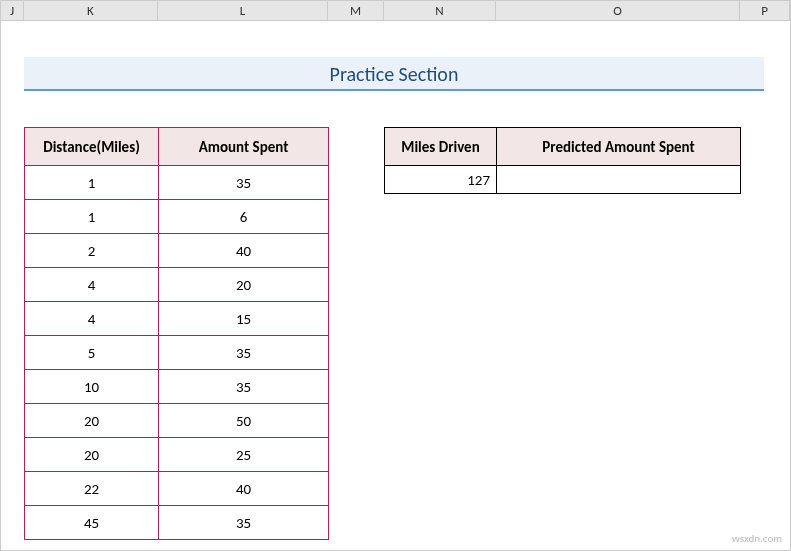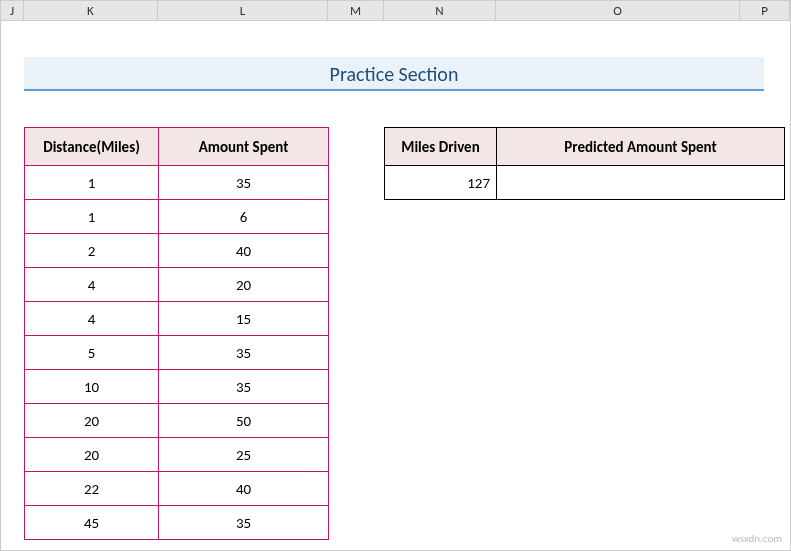--- a/index.html
+++ b/index.html
@@ -79,30 +79,30 @@
     .t1c2 { width: 170px; }
     .table2 {
       position: absolute;
       top: 106px;
       left: 383px;
       border-collapse: collapse;
     }
     .table2 th, .table2 td {
       border: 1px solid #000;
       font-size: 15px;
-      height: 34px;
+      height: 28px;
     }
     .table2 th {
       background: #f2e6e6;
       font-weight: bold;
       text-align: center;
       height: 38px;
     }
     .t2c1 { width: 112px; }
-    .t2c2 { width: 288px; }
+    .t2c2 { width: 244px; }
     .table2 td.num { text-align: right; padding-right: 6px; }
     .watermark {
       position: absolute;
       bottom: 5px;
       right: 8px;
       font-size: 11px;
       color: #bbb;
     }
   </style>
 </head>

